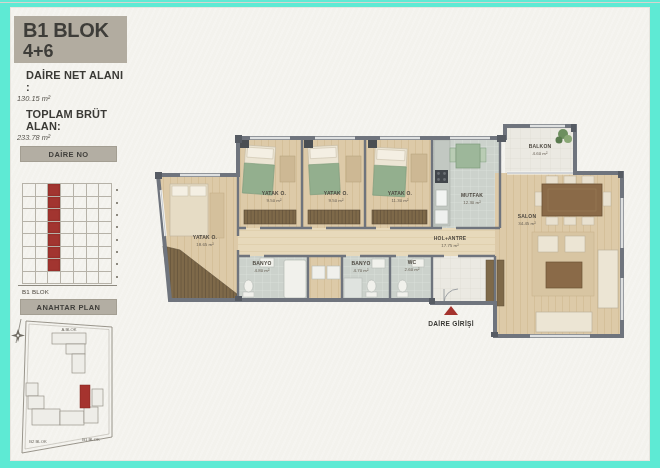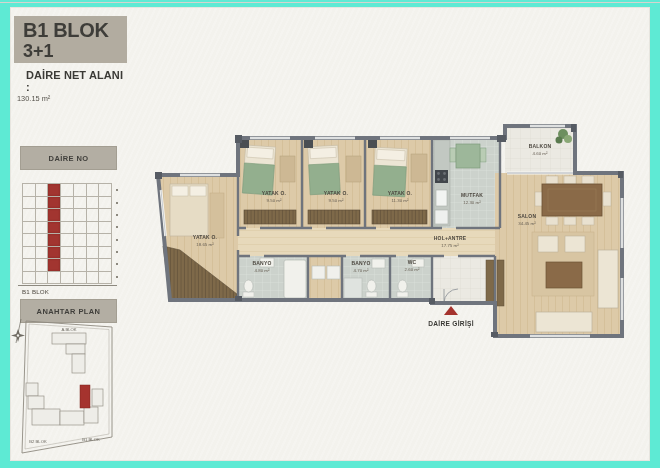--- a/index.html
+++ b/index.html
@@ -10,22 +10,22 @@
            background:#f3f2ed;border:1px solid #e7e5df;
            background-image:repeating-linear-gradient(115deg,rgba(255,255,255,.18) 0 2px,rgba(0,0,0,0) 2px 5px);}
   
   .sb-header{position:absolute;left:14px;top:16px;width:113px;height:47px;background:#b2aca0;
              padding:4px 0 0 9px;box-sizing:border-box;}
   .sb-title{font-size:20px;font-weight:700;color:#3e3d39;line-height:21px;letter-spacing:-.3px;}
   .sb-sub{font-size:18px;font-weight:700;color:#3e3d39;line-height:20px;}
   .stats{position:absolute;left:17px;top:69px;width:112px;}
   .stat{margin-bottom:5px;}
   .stat-label{display:block;font-size:11px;font-weight:700;color:#3b3a36;letter-spacing:.1px;margin-left:9px;}
-  .stat-value{display:block;font-size:7.4px;color:#55524b;margin-top:1px;}
-  .sb-bar{position:absolute;left:20px;width:97px;height:24px;background:#b3aea3;border:1px solid #a39e92;
+  .stat-value{display:block;font-size:7.4px;color:#55524b;margin-top:1px;font-style:italic;}
+  .sb-bar{position:absolute;left:20px;width:97px;height:16px;background:#b3aea3;border:1px solid #a39e92;
           font-size:7.5px;font-weight:700;color:#403f3b;display:flex;align-items:center;justify-content:center;
           letter-spacing:.4px;box-sizing:border-box;}
   .bar-daireno{top:146px;}
   .bar-anahtar{top:299px;}
   .dgrid{position:absolute;left:22px;top:183px;width:89px;height:100px;display:grid;
          grid-template-columns:repeat(7,1fr);grid-template-rows:repeat(8,1fr);
          border-left:1px solid #b6b2a8;border-top:1px solid #b6b2a8;}
   .dgrid .c{border-right:1px solid #b6b2a8;border-bottom:1px solid #b6b2a8;}
   .dgrid .c.red{background:#a23530;box-shadow:inset 0 0 2px #7e241f;}
   .dots{position:absolute;left:116px;top:184px;height:99px;display:flex;flex-direction:column;justify-content:space-around;}
@@ -43,27 +43,31 @@
 </style>
 </head>
 <body>
 
 <div class="page">
   <div class="topline"></div>
   <div class="content"></div>
 
   <div class="sb-header">
     <div class="sb-title">B1 BLOK</div>
-    <div class="sb-sub">3+1</div>
+    <div class="sb-sub">4+6</div>
   </div>
 
   <div class="stats">
     <div class="stat">
       <span class="stat-label">DAİRE NET ALANI :</span>
       <span class="stat-value">130.15 m²</span>
+    </div>
+    <div class="stat">
+      <span class="stat-label">TOPLAM BRÜT ALAN:</span>
+      <span class="stat-value">233.78 m²</span>
     </div>
   </div>
 
   <div class="sb-bar bar-daireno">DAİRE NO</div>
 
   <div class="dgrid">
       <div class="c"></div>
       <div class="c"></div>
       <div class="c red"></div>
       <div class="c"></div>

